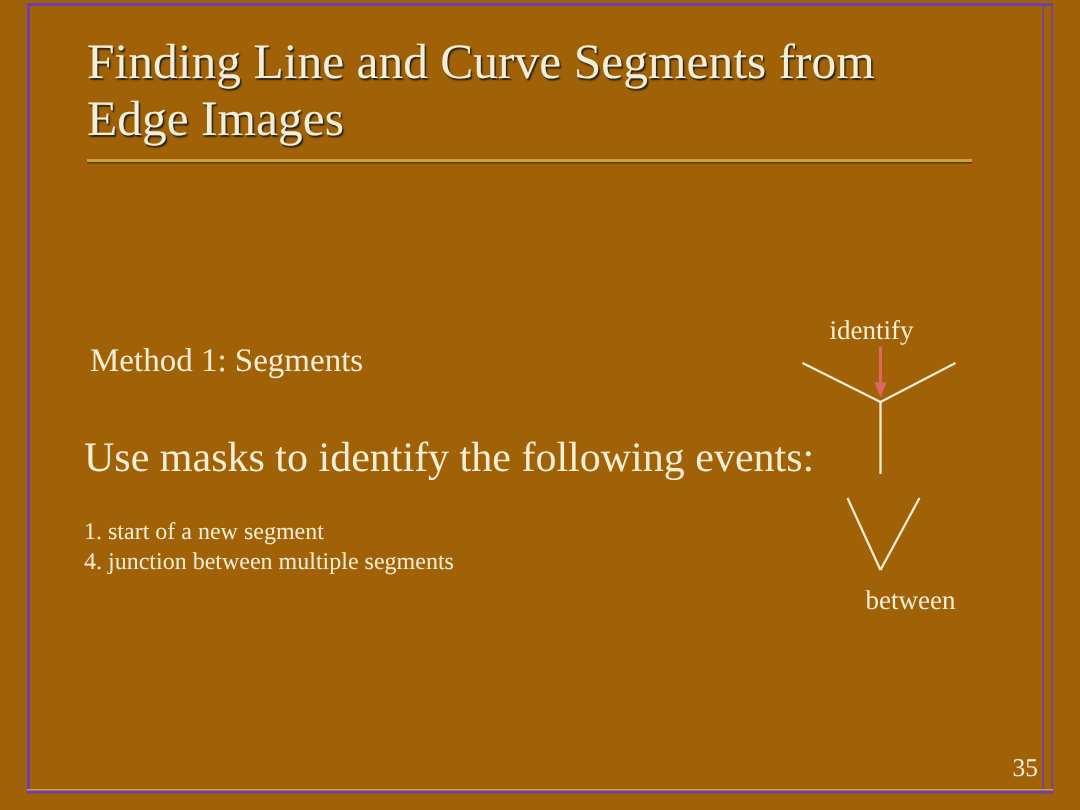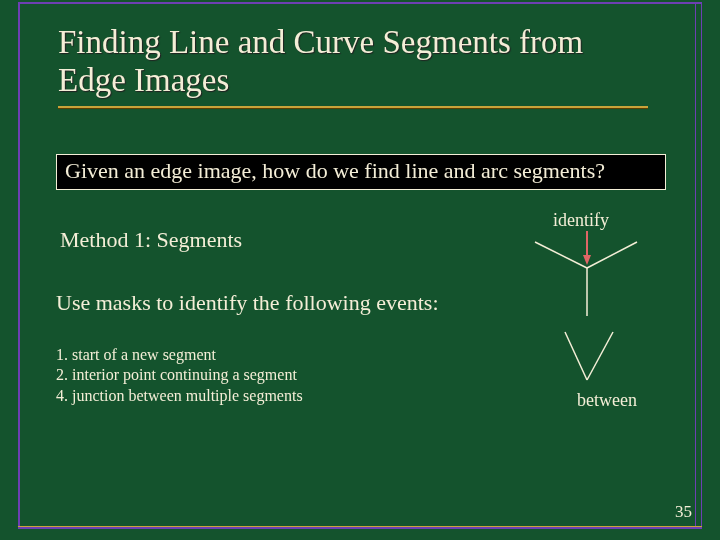--- a/index.html
+++ b/index.html
@@ -1,21 +1,21 @@
 <!DOCTYPE html>
 <html><head>
 <meta charset="utf-8">
 <style>
   * { margin: 0; padding: 0; box-sizing: border-box; }
   html, body { width: 720px; height: 540px; background: #000; font-family: "Times New Roman", Times, serif; overflow: hidden; }
   .slide {
     position: relative;
     width: 720px;
     height: 540px;
-    background: #14532d;
+    background: #a16207;
     color: #fff;
   }
   
   .frame-top { position:absolute; left:18px; right:18px; top:2px; height:2px; background:#6d3fb3; }
   .frame-bottom { position:absolute; left:18px; right:18px; bottom:11px; height:2px; background:#6d3fb3; }
   .frame-left { position:absolute; top:2px; bottom:11px; left:18px; width:2px; background:#6d3fb3; }
   .frame-right-1 { position:absolute; top:2px; bottom:11px; right:18px; width:1px; background:#6d3fb3; }
   .frame-right-2 { position:absolute; top:2px; bottom:11px; right:24px; width:1px; background:#6d3fb3; }
   .accent { position:absolute; left:18px; right:18px; bottom:13px; height:1px; background:#c9a33a; }
 
@@ -59,21 +59,21 @@
     top: 227px;
     color: #f4eed7;
     font-size: 22px;
   }
 
   .use-masks {
     position: absolute;
     left: 56px;
     top: 290px;
     color: #f4eed7;
-    font-size: 22px;
+    font-size: 28px;
   }
 
   .list {
     position: absolute;
     left: 56px;
     top: 345px;
     color: #f4eed7;
     font-size: 16px;
     line-height: 1.28;
   }
@@ -118,29 +118,27 @@
   <div class="frame-left"></div>
   <div class="frame-right-1"></div>
   <div class="frame-right-2"></div>
   <div class="accent"></div>
 
   <div class="title-wrap">
     <div class="title">Finding Line and Curve Segments from Edge Images</div>
     <div class="title-rule"></div>
   </div>
 
-  <div class="question-box">Given an edge image, how do we find line and arc segments?</div>
 
   <div class="method">Method 1: Segments</div>
 
   <div class="use-masks">Use masks to identify the following events:</div>
 
   <div class="list">
     <div>1. start of a new segment</div>
-    <div>2. interior point continuing a segment</div>
     <div>4. junction between multiple segments</div>
   </div>
 
   <div class="junction-label">identify</div>
   <div class="corner-label">between</div>
 
   <svg class="diagram-svg" viewBox="0 0 190 220">
 
     <line x1="82" y1="25" x2="82" y2="53" stroke="#e06666" stroke-width="2"></line>
     <polygon points="82,59 78,49 86,49" fill="#e06666"></polygon>

